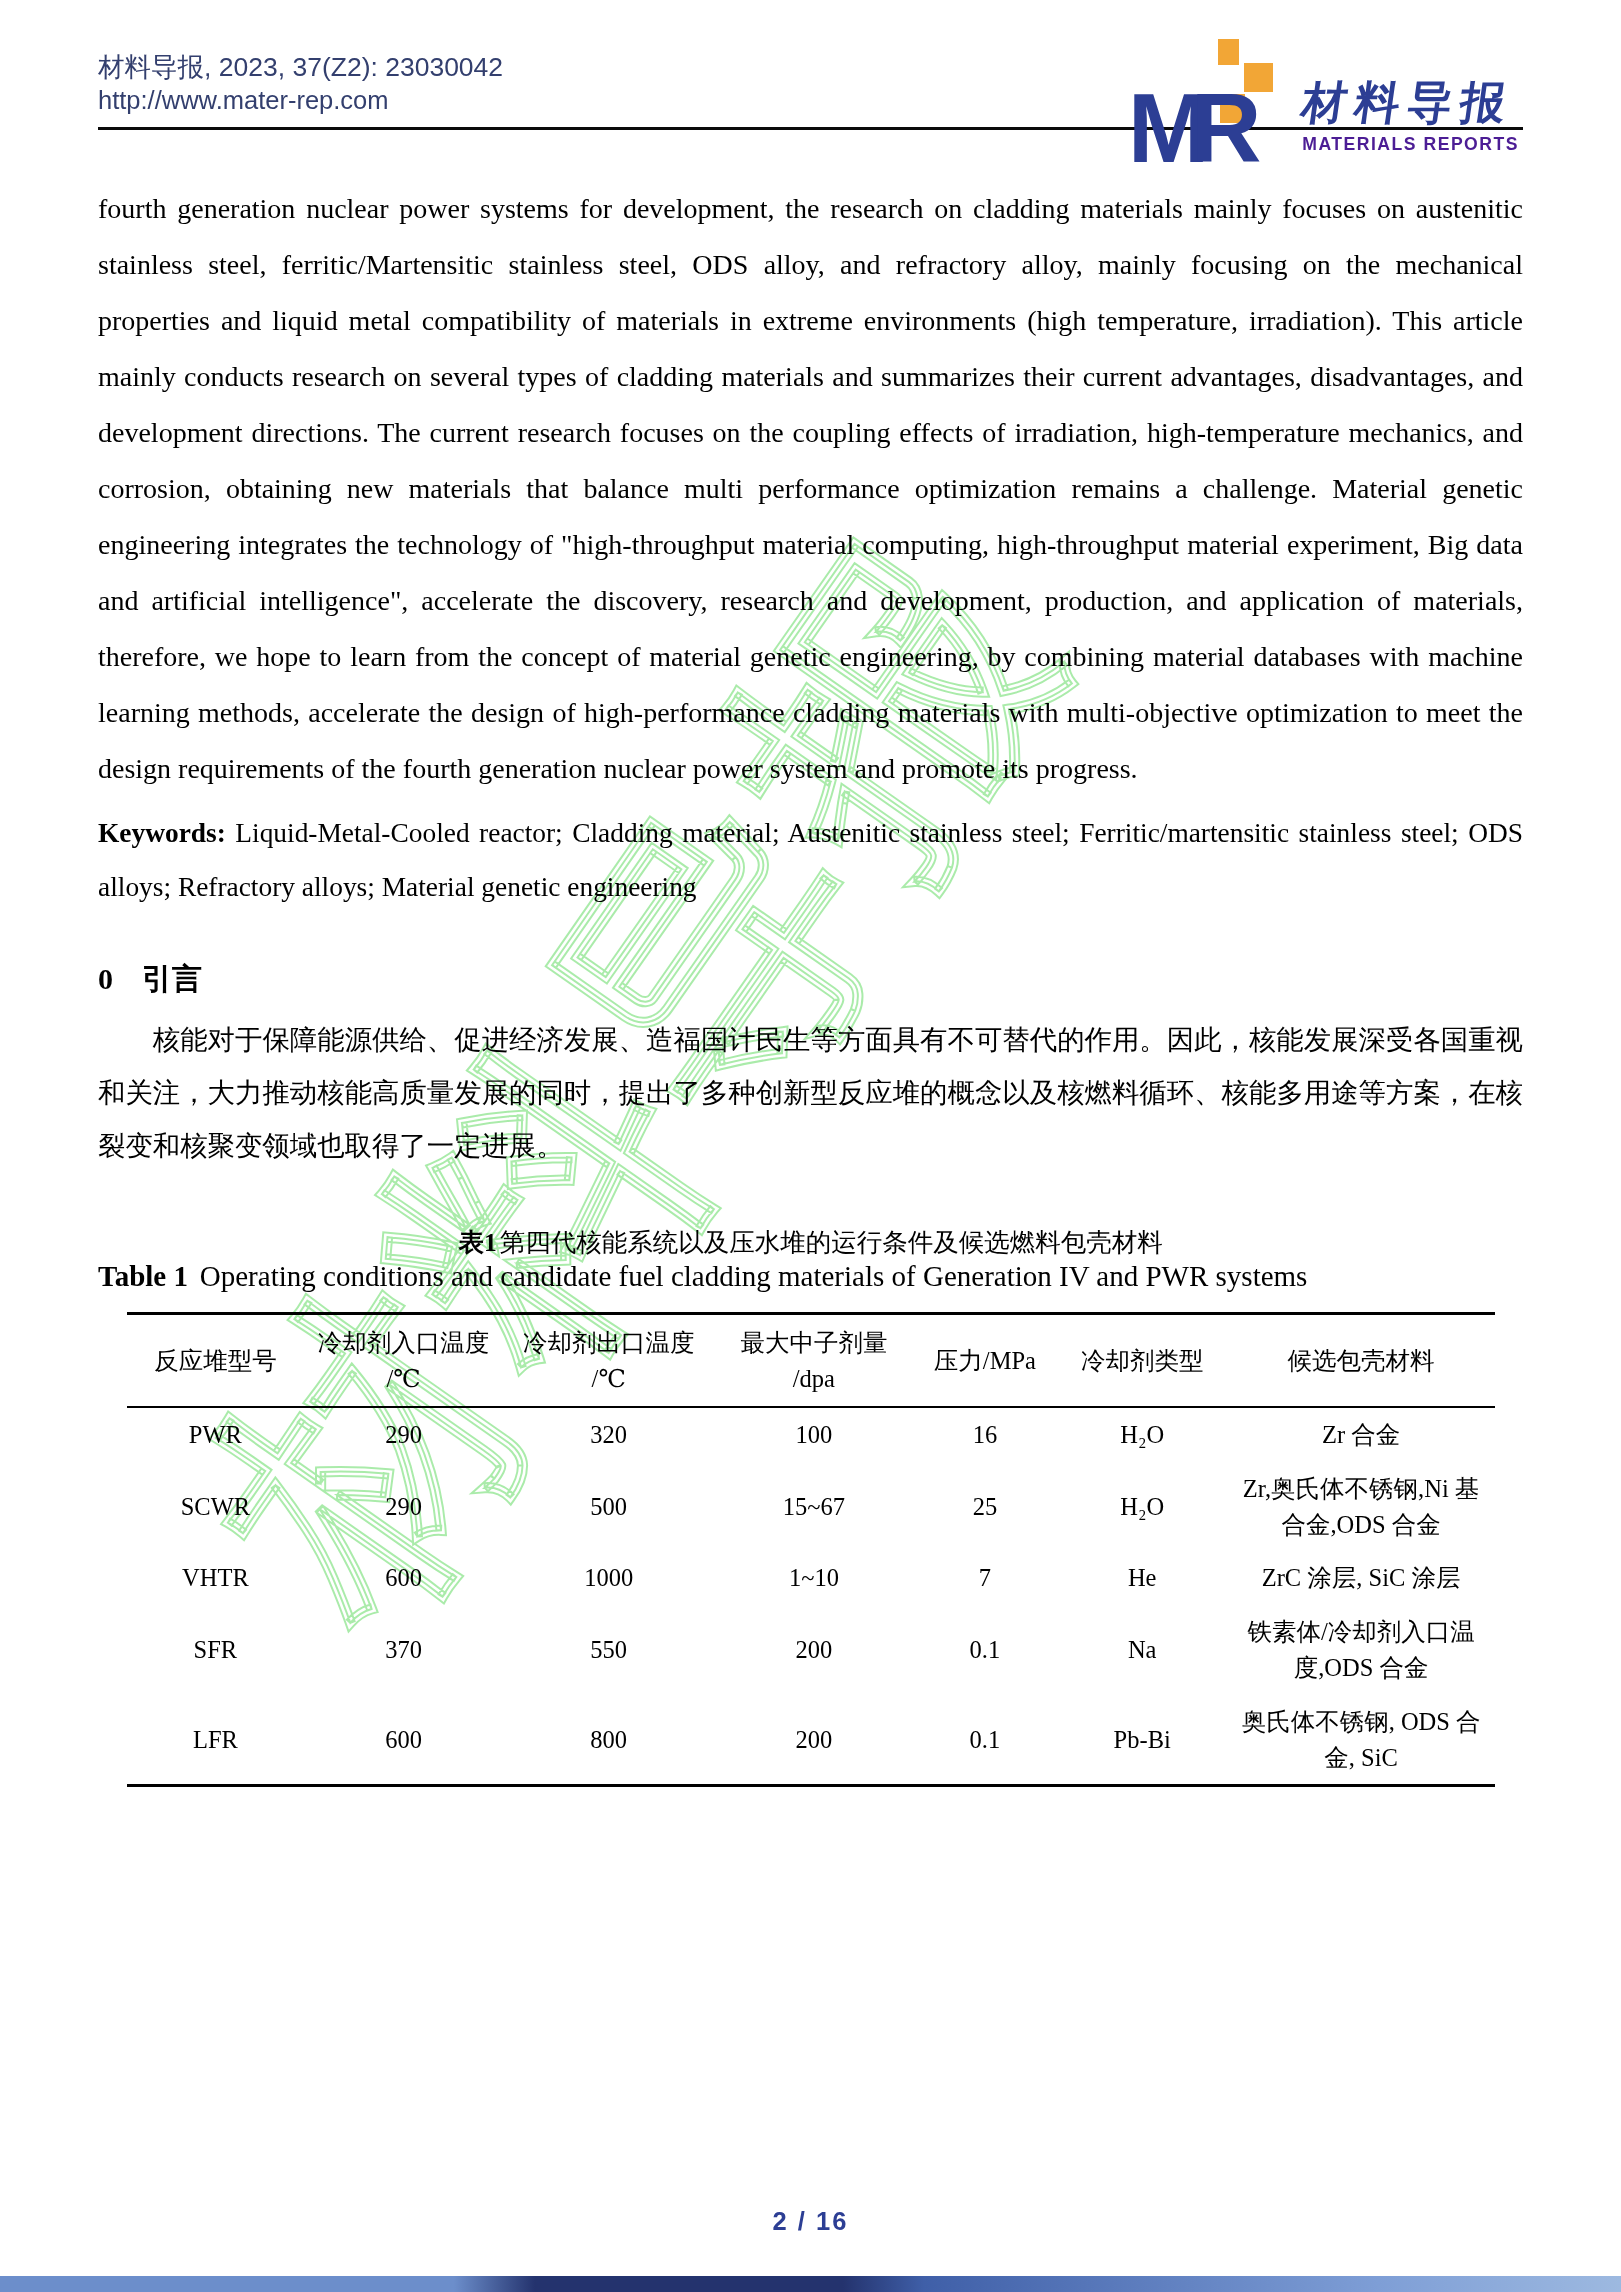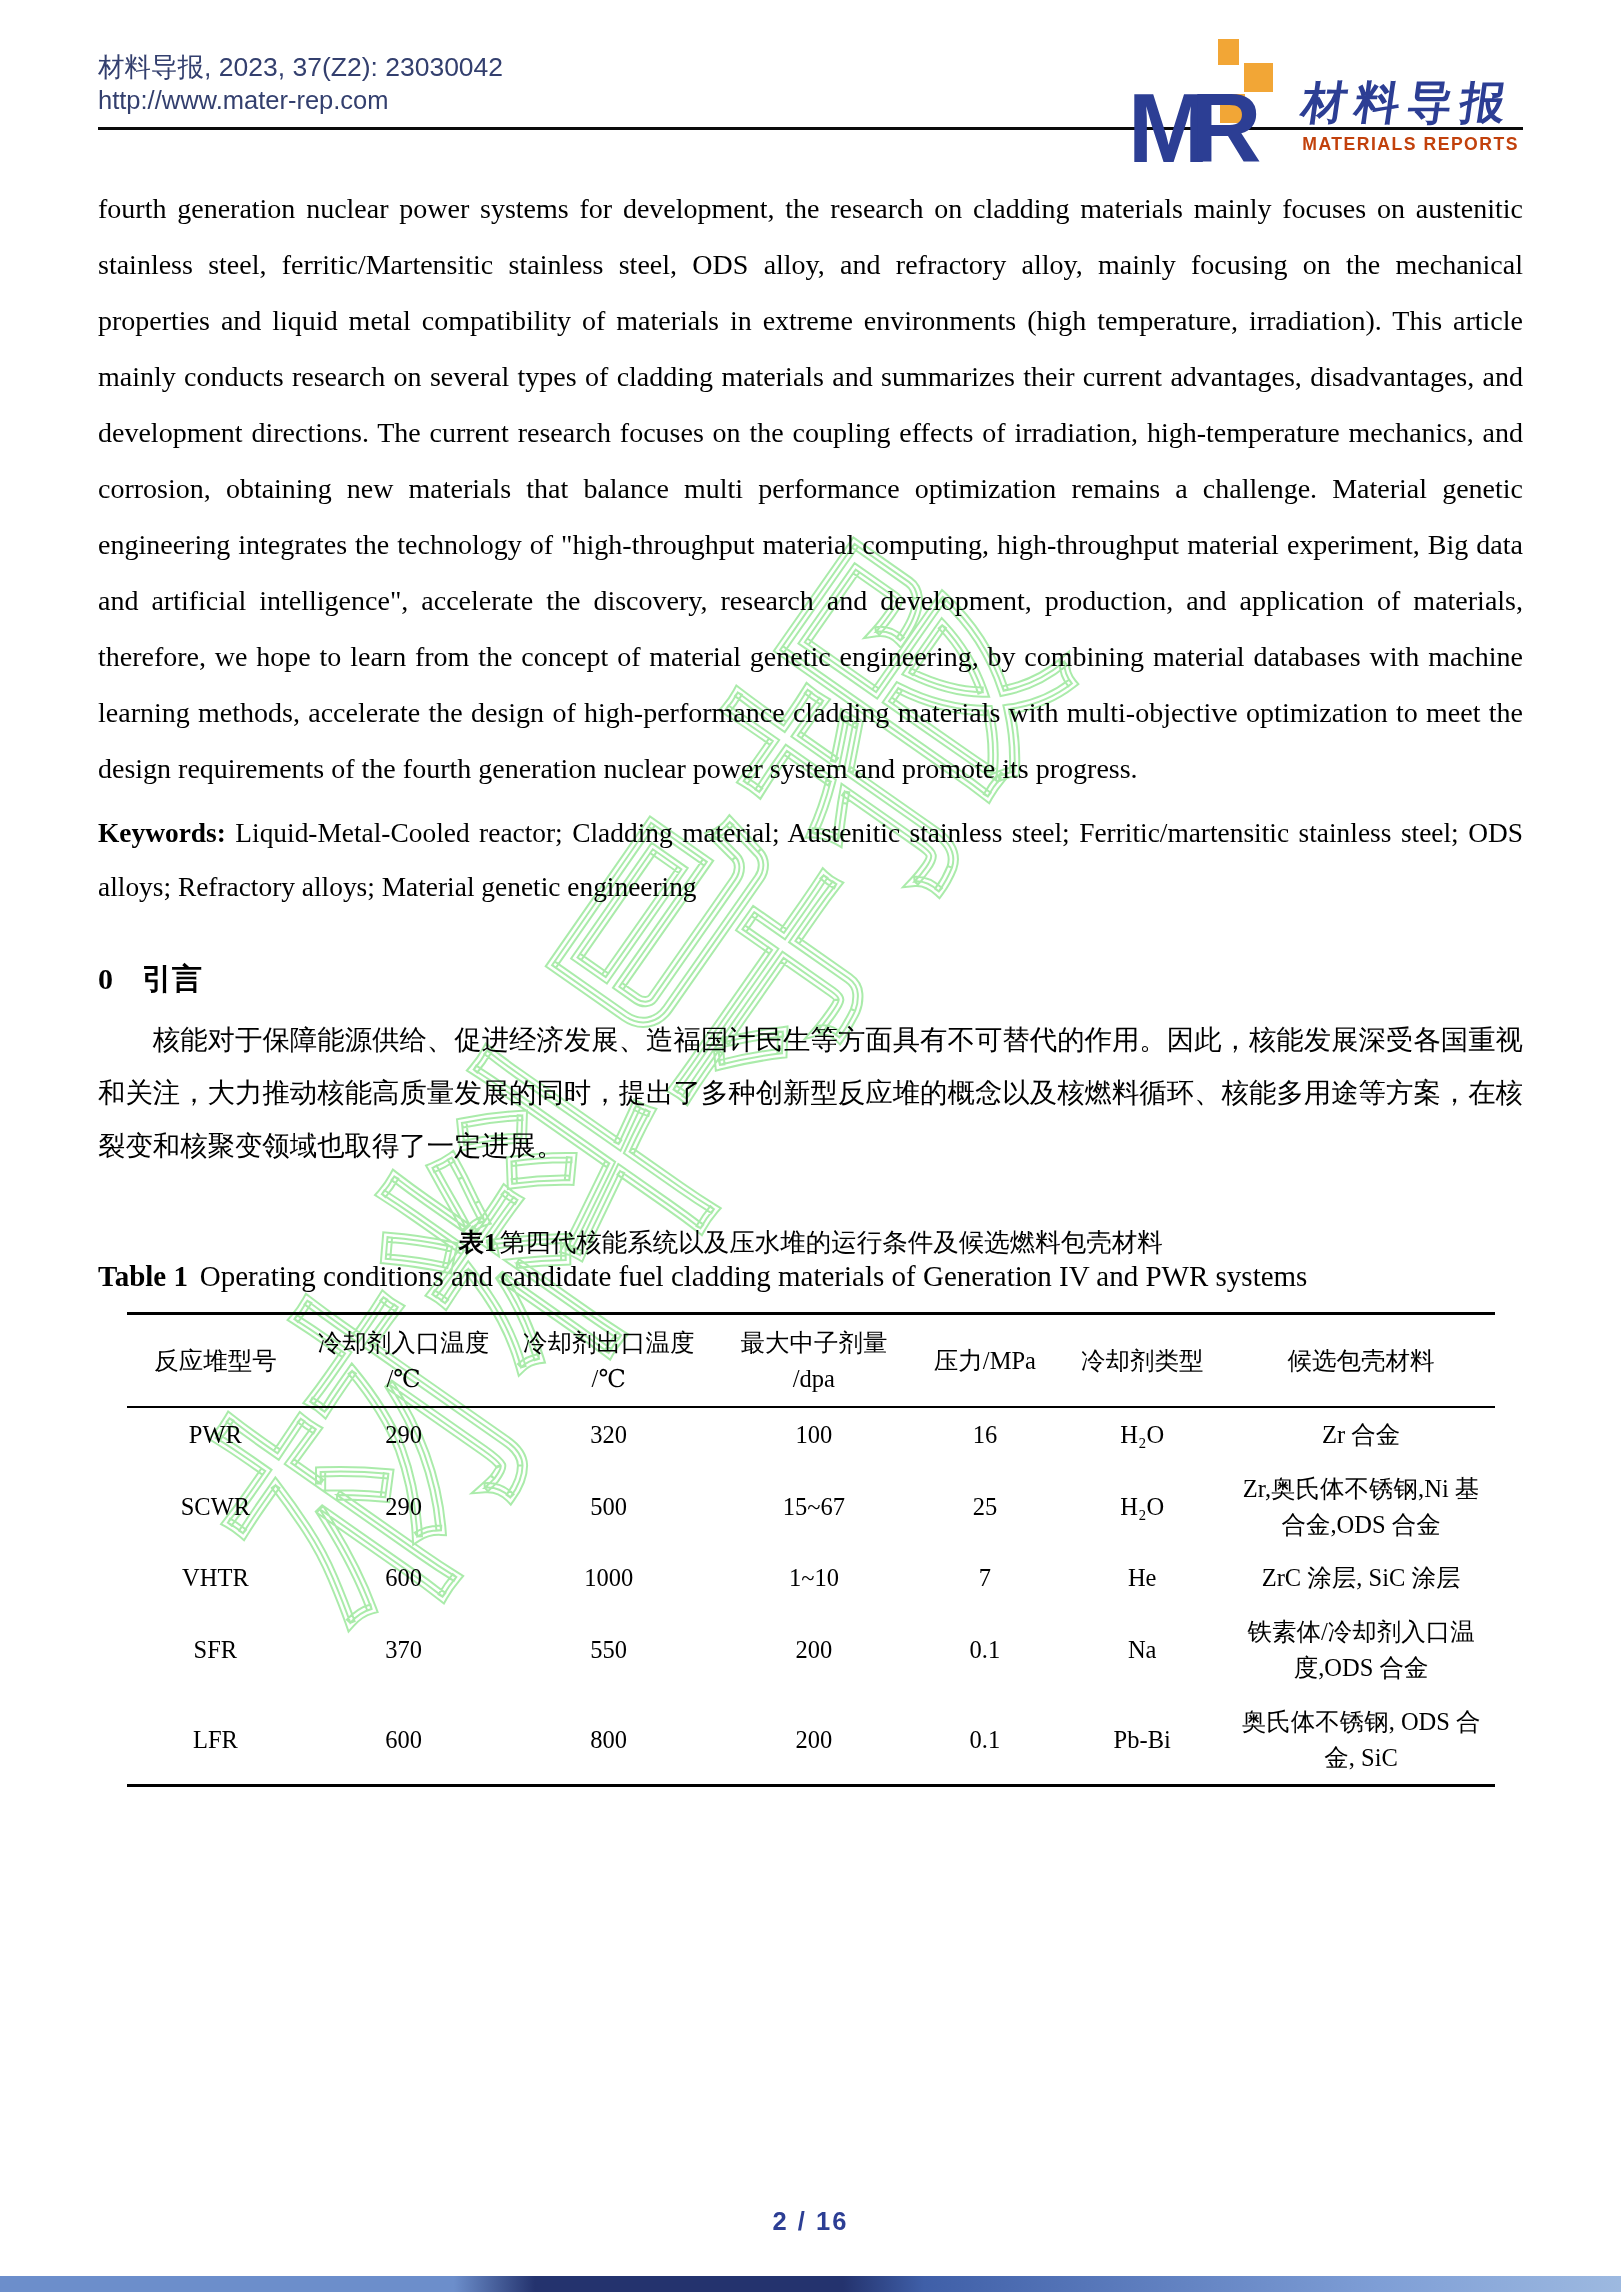--- a/index.html
+++ b/index.html
@@ -58,21 +58,21 @@
   .monogram .sq2{width:29px;height:29px;left:116px;top:23.5px;}
   .monogram .sq3{width:25.5px;height:29px;left:92px;top:55px;}
   .logo-text{display:flex;flex-direction:column;align-items:flex-start;padding-bottom:0px;}
   .logo-cn{
     font-family:"Liberation Serif","DejaVu Serif",serif;
     font-weight:900;font-size:45px;line-height:49px;color:#2c3e94;
     letter-spacing:7.8px;transform:skewX(-8deg);white-space:nowrap;
   }
   .logo-en{
     font-family:"Liberation Sans","DejaVu Sans",sans-serif;
-    font-weight:bold;font-size:17.6px;letter-spacing:1.5px;color:#c2410c;
+    font-weight:bold;font-size:17.6px;letter-spacing:1.5px;color:#4c1d95;
     margin-top:5.9px;white-space:nowrap;
   }
   
   .main{position:relative;z-index:1;padding:0 98px;}
   .abstract{
     margin:51px 0 0 0;
     font-size:28px;line-height:56px;
     text-align:justify;
   }
   .keywords{

